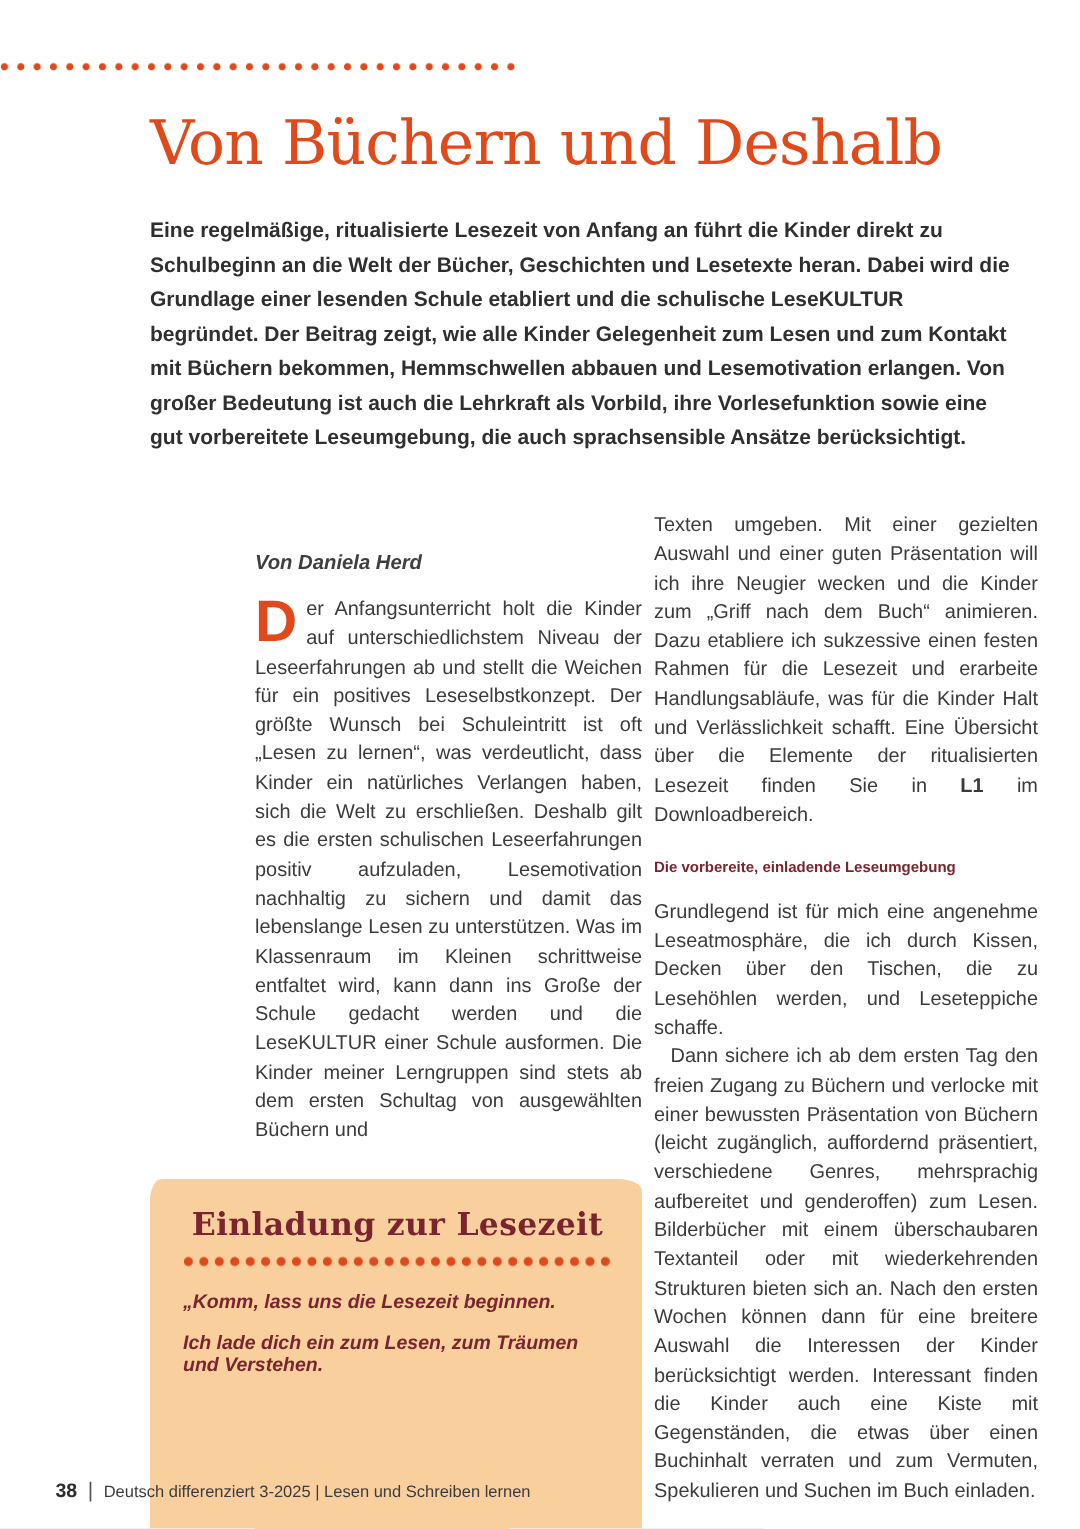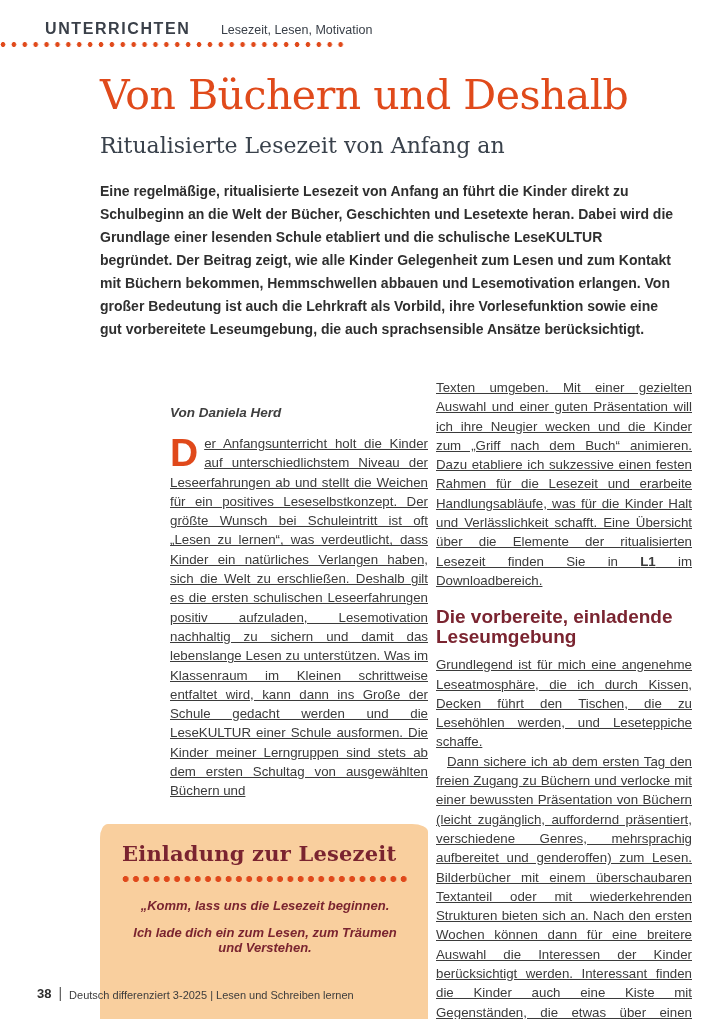--- a/index.html
+++ b/index.html
@@ -39,79 +39,74 @@
   }
 
   
   .columns { margin-top:36px; display:flex; gap:8px; }
   .col-left  { width:328px; flex:0 0 328px; }
   .col-right { flex:1; padding-top:1px; }
 
   .author { margin-left:70px; font-size:13.5px; font-weight:700;
             font-style:italic; color:#3f3f3f;margin-top:28px; }
   p.body { font-size:13.3px; line-height:19.3px; text-align:justify;
-           color:#3b3b3b; hyphens:auto;text-decoration:underline; -webkit-hyphens:auto; }
+           color:#3b3b3b; hyphens:auto; -webkit-hyphens:auto; }
   .col-left p.body { margin-left:70px; margin-top:14px; }
   .indent { text-indent:11px; }
 
   .dropcap {
     float:left; color:#e0491b; font-weight:700; font-size:39px;
     line-height:33px; padding:2px 6px 0 0; font-family:"Liberation Sans", sans-serif;
   }
 
   
   .quote-box {
     margin-top:23px; width:328px; min-height:254px; background:#f9cf9e;
     border-radius:8px 16px 6px 14px / 14px 8px 18px 8px;
     padding:17px 20px 20px 22px;
   }
   .quote-box h2 {
     font-family:"DejaVu Serif", serif; font-size:21px; font-weight:700;
-    color:#7a2430; letter-spacing:0.2px;
+    color:#7a2430; letter-spacing:0.2px;text-align:center;
   }
   .box-dots {
     margin:9px 0 15px; height:8px; width:286px;
     background-image:radial-gradient(circle at 3.6px 4px, #e0491b 2.7px, transparent 3.3px);
     background-size:10.3px 8px; background-repeat:repeat-x;
   }
   .quote-line {
     font-size:13px; line-height:15px; font-style:italic; font-weight:700;
-    color:#7a2430; margin-bottom:12.5px;text-align:center;
+    color:#7a2430; margin-bottom:12.5px;
   }
 
   
-  h3 { margin:17px 0 9px; font-size:19px; line-height:19.5px;
+  h3 { margin:17px 0 9px; font-size:10px; line-height:19.5px;
        font-weight:700; color:#7a2430; }
   .bold-inline { font-weight:700; }
 
   
   .footer {
     position:absolute; left:37px; top:985px; display:flex; align-items:flex-end;
     gap:7px; color:#3c3c3c;
   }
   .footer .pagenum { font-size:13px; font-weight:700; color:#2e2e2e; }
   .footer .sep { font-size:14px; font-weight:400; color:#555; }
   .footer .ftext { font-size:11px; color:#3c3c3c; }
 </style>
 </head>
 <body>
 
 <div class="page">
 
-  <div class="kicker-row">
-    <span class="kicker">UNTERRICHTEN</span>
-    <span class="kicker-topics">Lesezeit, Lesen, Motivation</span>
-  </div>
   <div class="dotted-rule"></div>
 
   <div class="content">
 
     <h1><span class="t1">Von Büchern und Deshalb</span></h1>
 
-    <div class="subtitle">Ritualisierte Lesezeit von Anfang an</div>
 
     <p class="intro">Eine regelmäßige, ritualisierte Lesezeit von Anfang an führt die Kinder direkt zu Schulbeginn an die Welt der Bücher, Geschichten und Lesetexte heran. Dabei wird die Grundlage einer lesenden Schule etabliert und die schulische LeseKULTUR begründet. Der Beitrag zeigt, wie alle Kinder Gelegenheit zum Lesen und zum Kontakt mit Büchern bekommen, Hemmschwellen abbauen und Lesemotivation erlangen. Von großer Bedeutung ist auch die Lehrkraft als Vorbild, ihre Vorlesefunktion sowie eine gut vorbereitete Leseumgebung, die auch sprachsensible Ansätze berücksichtigt.</p>
 
     <div class="columns">
 
       <div class="col-left">
         <div class="author">Von Daniela Herd</div>
 
         <p class="body"><span class="dropcap">D</span><span>er Anfangsunterricht holt die Kinder auf unterschiedlichstem Niveau der Leseerfahrungen ab und stellt die Weichen für ein positives Leseselbstkonzept. Der größte Wunsch bei Schuleintritt ist oft „Lesen zu lernen“, was verdeutlicht, dass Kinder ein natürliches Verlangen haben, sich die Welt zu erschließen. Deshalb gilt es die ersten schulischen Leseerfahrungen positiv aufzuladen, Lesemotivation nachhaltig zu sichern und damit das lebenslange Lesen zu unterstützen. Was im Klassenraum im Kleinen schrittweise entfaltet wird, kann dann ins Große der Schule gedacht werden und die LeseKULTUR einer Schule ausformen. Die Kinder meiner Lerngruppen sind stets ab dem ersten Schultag von ausgewählten Büchern und</span></p>
 
@@ -122,21 +117,21 @@
           <div class="quote-line">Ich lade dich ein zum Lesen, zum Träumen und Verstehen.</div>
 
         </div>
       </div>
 
       <div class="col-right">
         <p class="body"><span>Texten umgeben. Mit einer gezielten Auswahl und einer guten Präsentation will ich ihre Neugier wecken und die Kinder zum „Griff nach dem Buch“ animieren. Dazu etabliere ich sukzessive einen festen Rahmen für die Lesezeit und erarbeite Handlungsabläufe, was für die Kinder Halt und Verlässlichkeit schafft. Eine Übersicht über die Elemente der ritualisierten Lesezeit finden Sie in </span><span class="bold-inline">L1</span><span> im Downloadbereich.</span></p>
 
         <h3>Die vorbereite, einladende Leseumgebung</h3>
 
-        <p class="body">Grundlegend ist für mich eine angenehme Leseatmosphäre, die ich durch Kissen, Decken führt den Tischen, die zu Lesehöhlen werden, und Leseteppiche schaffe.</p>
+        <p class="body">Grundlegend ist für mich eine angenehme Leseatmosphäre, die ich durch Kissen, Decken über den Tischen, die zu Lesehöhlen werden, und Leseteppiche schaffe.</p>
         <p class="body indent">Dann sichere ich ab dem ersten Tag den freien Zugang zu Büchern und verlocke mit einer bewussten Präsentation von Büchern (leicht zugänglich, auffordernd präsentiert, verschiedene Genres, mehrsprachig aufbereitet und genderoffen) zum Lesen. Bilderbücher mit einem überschaubaren Textanteil oder mit wiederkehrenden Strukturen bieten sich an. Nach den ersten Wochen können dann für eine breitere Auswahl die Interessen der Kinder berücksichtigt werden. Interessant finden die Kinder auch eine Kiste mit Gegenständen, die etwas über einen Buchinhalt verraten und zum Vermuten, Spekulieren und Suchen im Buch einladen.</p>
 
       </div>
 
     </div>
   </div>
 
   <div class="footer">
     <span class="pagenum">38</span>
     <span class="sep">|</span>

